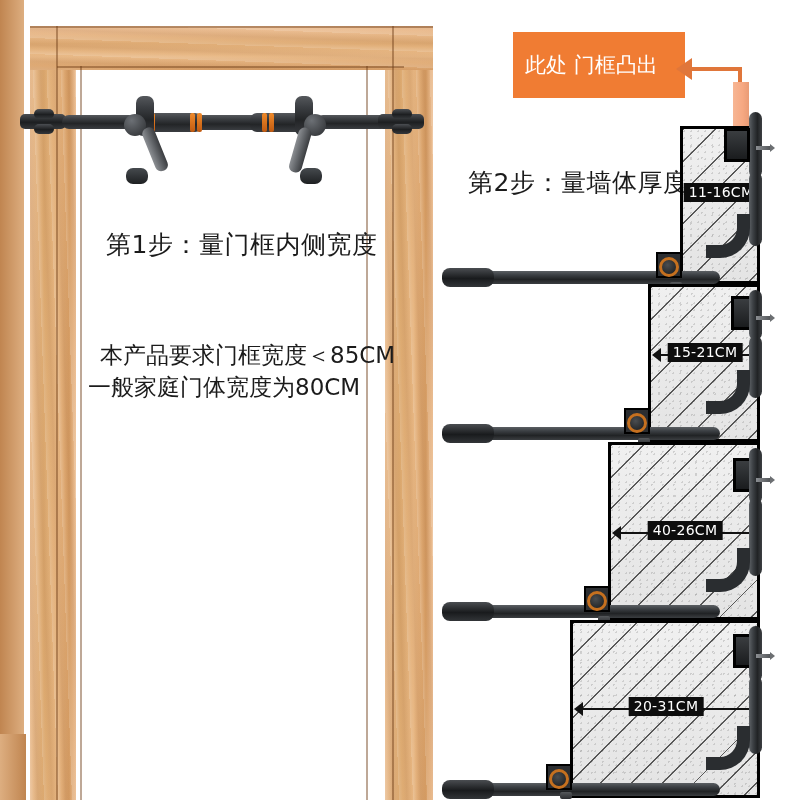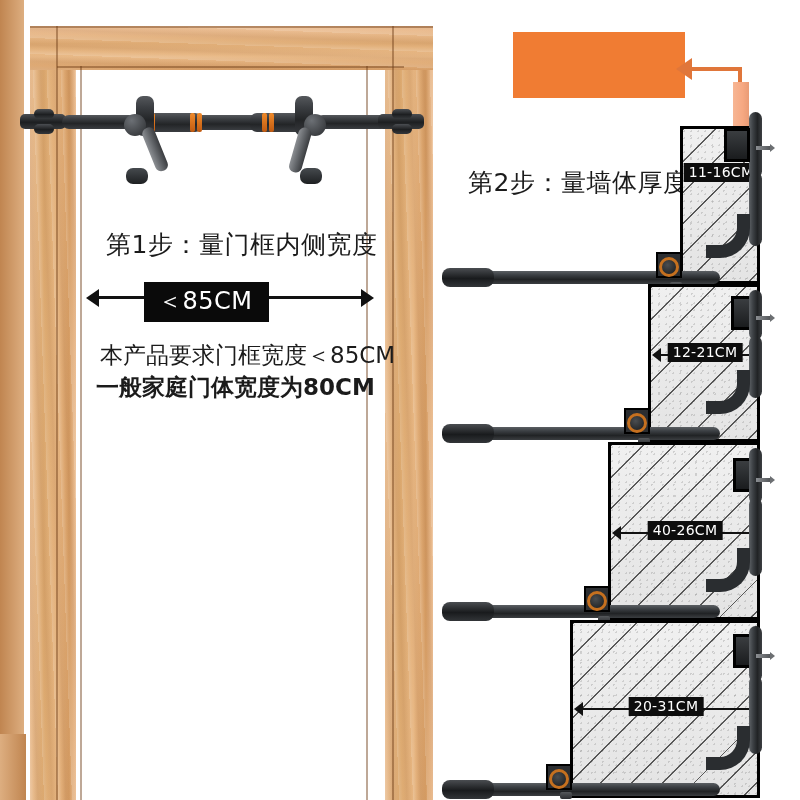--- a/index.html
+++ b/index.html
@@ -76,21 +76,21 @@
   }
 
   
   .cn-text {
     position: absolute; color: #1b1b1b; white-space: nowrap;
     font-family: "DejaVu Sans", "Liberation Sans", sans-serif;
   }
   #step1-title { left: 106px; top: 228px; font-size: 25px; letter-spacing: .5px; }
   #step2-title { left: 468px; top: 166px; font-size: 25px; letter-spacing: .5px; }
   #note-line1  { left: 100px; top: 340px; font-size: 23px; }
-  #note-line2  { left: 96px; top: 372px; font-size: 23px; font-weight: bold; }
+  #note-line2  { left: 88px; top: 372px; font-size: 23px; }
 
   
   #measure-row { position: absolute; left: 86px; top: 282px; width: 288px; height: 32px; }
   #measure-line {
     position: absolute; left: 8px; top: 14px; width: 272px; height: 3px; background: #111;
   }
   .arrow-head-l, .arrow-head-r {
     position: absolute; top: 7px; width: 0; height: 0;
     border-top: 9px solid transparent; border-bottom: 9px solid transparent;
   }
@@ -259,46 +259,41 @@
       <div class="bracket-foot" style="left:126px; top:74px;"></div>
 
       <div class="tube" style="left:295px; top:2px; width:18px; height:40px;"></div>
       <div class="pivot" style="left:304px; top:20px;"></div>
       <div class="bracket" style="left:300px; top:34px; transform: rotate(16deg);"></div>
       <div class="bracket-foot" style="left:300px; top:74px;"></div>
     </div>
 
     <div class="cn-text" id="step1-title">第1步：量门框内侧宽度</div>
 
-    <div id="measure-row">
-      <div class="arrow-head-l"></div>
-      <div id="measure-line"></div>
-      <div class="arrow-head-r"></div>
-      <div id="measure-label">＜85CM</div>
-    </div>
 
     <div class="cn-text" id="note-line1">本产品要求门框宽度＜85CM</div>
     <div class="cn-text" id="note-line2">一般家庭门体宽度为80CM</div>
   </div>
 
   <div id="callout">
+    <div>此处 门框凸出</div>
   </div>
   <div id="callout-arrow-tip"></div>
   <div id="callout-arrow-h"></div>
   <div id="callout-arrow-v"></div>
 
   <div>
 
     <div class="cn-text" id="step2-title">第2步：量墙体厚度</div>
 
     <div id="protrude-strip"></div>
     <div id="protrude-block"></div>
 
     <div class="wall" style="left:680px; top:126px; width:80px; height:158px;"></div>
-    <div class="dim" style="left:684px; top:164px; width:74px;">
+    <div class="dim" style="left:684px; top:184px; width:74px;">
       <div class="ah-l"></div>
       <div class="dline"></div>
       <div class="ah-r"></div>
       <div class="dlabel">11-16CM</div>
     </div>
     <div class="v-arm" style="left:749px; top:112px; height:66px;"></div>
     <div class="mount-block" style="left:724px; top:128px;"></div>
     <div class="screw" style="left:756px; top:146px;"></div>
     <div class="v-arm" style="left:749px; top:172px; height:74px;"></div>
     <div class="elbow" style="left:706px; top:214px;"></div>
@@ -306,21 +301,21 @@
     <div class="h-arm-grip" style="left:442px; top:268px;"></div>
     <div class="joint-box" style="left:656px; top:252px;"></div>
     <div class="copper-joint" style="left:659px; top:257px;"></div>
     <div class="small-tab" style="left:670px; top:282px;"></div>
 
     <div class="wall" style="left:648px; top:284px; width:112px; height:158px;"></div>
     <div class="dim" style="left:652px; top:344px; width:106px;">
       <div class="ah-l"></div>
       <div class="dline"></div>
       <div class="ah-r"></div>
-      <div class="dlabel">12-21CM</div>
+      <div class="dlabel">15-21CM</div>
     </div>
     <div class="mount-block" style="left:731px; top:296px;"></div>
     <div class="v-arm" style="left:749px; top:290px; height:50px;"></div>
     <div class="screw" style="left:756px; top:316px;"></div>
     <div class="v-arm" style="left:749px; top:336px; height:62px;"></div>
     <div class="elbow" style="left:706px; top:370px;"></div>
     <div class="h-arm" style="left:470px; top:427px; width:250px;"></div>
     <div class="h-arm-grip" style="left:442px; top:424px;"></div>
     <div class="joint-box" style="left:624px; top:408px;"></div>
     <div class="copper-joint" style="left:627px; top:413px;"></div>

